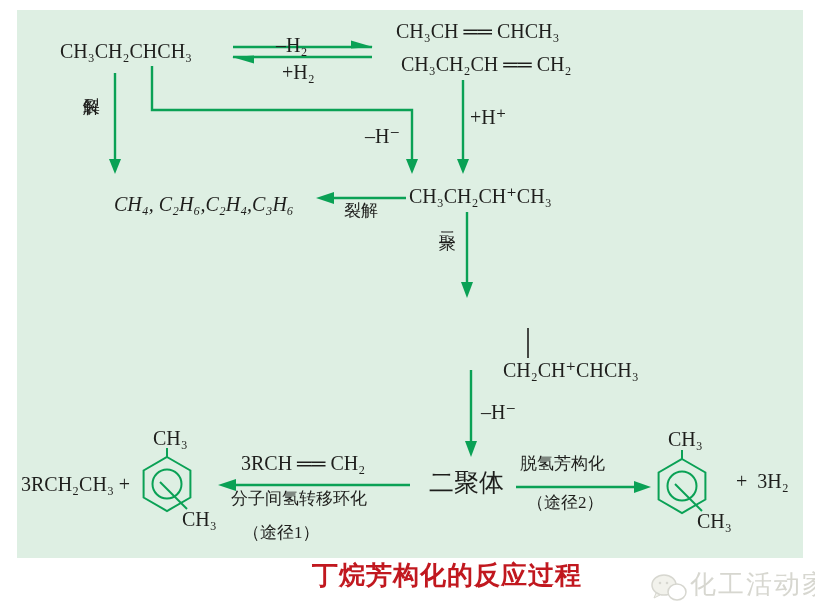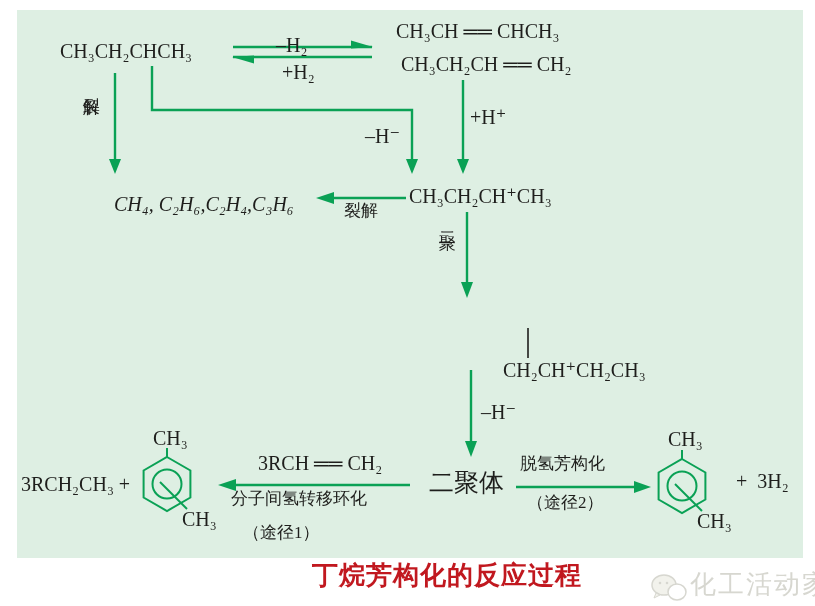--- a/index.html
+++ b/index.html
@@ -103,32 +103,32 @@
   <div class="txt formula" style="left:282px;top:62px;">+H₂</div>
   <div class="txt formula" style="left:401px;top:54px;">CH₃CH₂CH ══ CH₂</div>
   <div class="txt formula" style="left:396px;top:21px;">CH₃CH ══ CHCH₃</div>
   <div class="txt cn cn-vert" style="left:82px;top:84px;">裂解</div>
   <div class="txt formula" style="left:470px;top:107px;">+H⁺</div>
   <div class="txt formula" style="left:365px;top:126px;">–H⁻</div>
   <div class="txt formula" style="left:114px;top:194px;font-style:italic;">CH₄, C₂H₆,C₂H₄,C₃H₆</div>
   <div class="txt cn" style="left:344px;top:202px;">裂解</div>
   <div class="txt formula" style="left:409px;top:186px;">CH₃CH₂CH⁺CH₃</div>
   <div class="txt cn cn-vert" style="left:438px;top:219px;">二聚</div>
-  <div class="txt formula" style="left:503px;top:360px;">CH₂CH⁺CH₂CH₃</div>
+  <div class="txt formula" style="left:503px;top:360px;">CH₂CH⁺CHCH₃</div>
   <div class="txt formula" style="left:481px;top:402px;">–H⁻</div>
   <div class="txt cn dimer-word" style="left:429px;top:470px;">二聚体</div>
   <div class="txt cn" style="left:520px;top:455px;">脱氢芳构化</div>
   <div class="txt cn" style="left:527px;top:494px;">（途径2）</div>
   <div class="txt formula" style="left:668px;top:429px;">CH₃</div>
   <div class="txt formula" style="left:697px;top:511px;">CH₃</div>
   <div class="txt formula" style="left:736px;top:471px;">+  3H₂</div>
   <div class="txt formula" style="left:21px;top:474px;">3RCH₂CH₃ +</div>
   <div class="txt formula" style="left:153px;top:428px;">CH₃</div>
   <div class="txt formula" style="left:182px;top:509px;">CH₃</div>
-  <div class="txt formula" style="left:258px;top:453px;">3RCH ══ CH₂</div>
+  <div class="txt formula" style="left:241px;top:453px;">3RCH ══ CH₂</div>
   <div class="txt cn" style="left:231px;top:490px;">分子间氢转移环化</div>
   <div class="txt cn" style="left:243px;top:524px;">（途径1）</div>
 
   <div class="txt caption" style="left:312px;top:564px;">丁烷芳构化的反应过程</div>
 
   <div class="txt" style="left:634px;top:554px;">
     <svg width="40" height="34" viewBox="0 0 40 34" style="vertical-align:middle">
       <ellipse cx="14" cy="13" rx="12" ry="10" fill="#f2f2ec" stroke="#d7d7d0" stroke-width="1.5"></ellipse>
       <ellipse cx="27" cy="20" rx="9" ry="8" fill="#ffffff" stroke="#d7d7d0" stroke-width="1.5"></ellipse>
       <circle cx="10" cy="11" r="1.3" fill="#d7d7d0"></circle>

